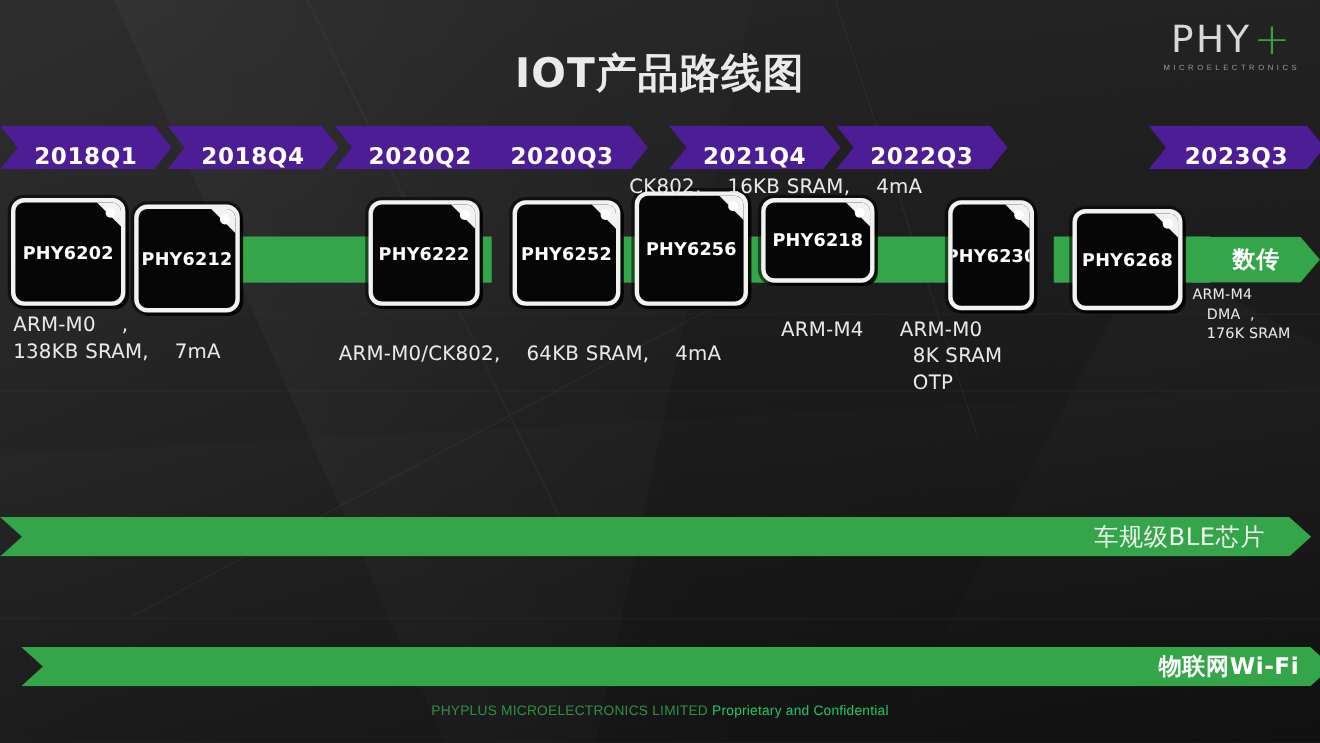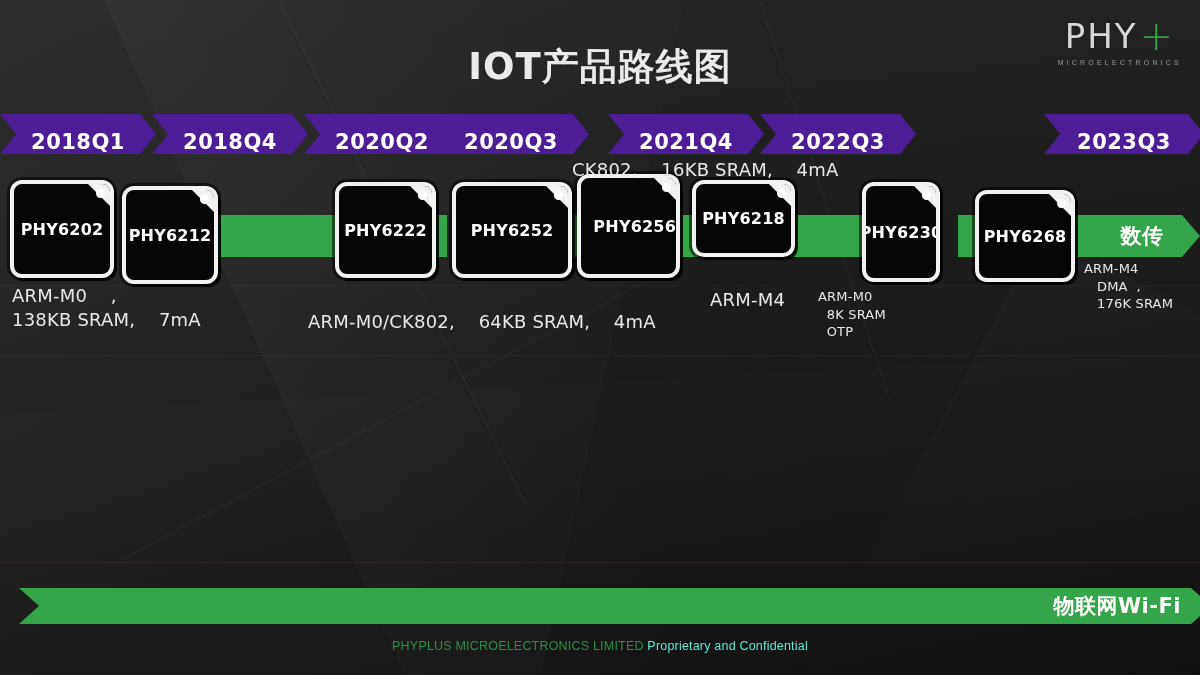--- a/index.html
+++ b/index.html
@@ -128,21 +128,21 @@
   .bar-label { font-size: 21px; letter-spacing:.5px; }
   .bar-label.soft { font-weight:400; color:#ecf6ee; font-size: 22px; }
 
   
   #footer {
     position:absolute; left:0; right:0; bottom: 22px; text-align:center;
     font-size: 12.5px; letter-spacing:.2px;
     font-family:"Liberation Sans", sans-serif;
   }
   #footer .green { color:#2f8f42; }
-  #footer .grey { color:#5eead4; }
+  #footer .grey { color:#22c55e; }
 </style>
 </head>
 <body>
 
 <div id="slide">
 
   <div class="bg-layer bg-base"></div>
   <div class="bg-layer">
     <div class="facet f1"></div>
     <div class="facet f2"></div>
@@ -209,26 +209,26 @@
     <div class="chip" style="left:122px;top:26px;width:96px;height:98px;">
       <span class="corner"></span>
       <span class="dot"></span>
       <span class="cname">PHY6212</span>
     </div>
     <div class="chip" style="left:335px;top:22px;width:101px;height:96px;text-align:right;">
       <span class="corner"></span>
       <span class="dot"></span>
       <span class="cname">PHY6222</span>
     </div>
-    <div class="chip" style="left:452px;top:22px;width:120px;height:96px;align-items:center;">
+    <div class="chip" style="left:466px;top:22px;width:98px;height:96px;align-items:center;">
       <span class="corner"></span>
       <span class="dot"></span>
       <span class="cname">PHY6252</span>
     </div>
-    <div class="chip" style="left:577px;top:14px;width:103px;height:104px;justify-content:flex-end;">
+    <div class="chip" style="left:577px;top:14px;width:103px;height:104px;">
       <span class="corner"></span>
       <span class="dot"></span>
       <span class="cname">PHY6256</span>
     </div>
     <div class="chip" style="left:692px;top:20px;width:103px;height:77px;">
       <span class="corner"></span>
       <span class="dot"></span>
       <span class="cname">PHY6218</span>
     </div>
     <div class="chip" style="left:862px;top:22px;width:78px;height:100px;">
@@ -244,29 +244,32 @@
 
     <div class="endarrow" style="left:1084px;top:55px;width:116px;">
       <span class="bar-label">数传</span>
     </div>
 
     <div class="spec" style="left:12px;top:124px;">ARM-M0    ,
 138KB SRAM,    7mA</div>
     <div class="spec" style="left:308px;top:150px;">ARM-M0/CK802,    64KB SRAM,    4mA</div>
     <div class="spec" style="left:572px;top:-2px;">CK802,    16KB SRAM,    4mA</div>
     <div class="spec" style="left:710px;top:128px;">ARM-M4</div>
-    <div class="spec" style="left:818px;top:128px;font-size:13px;">ARM-M0
+    <div class="spec" style="left:818px;top:128px;font-size:18px;">ARM-M0
   8K SRAM
   OTP</div>
     <div class="spec" style="left:1084px;top:100px;font-size:13px;">ARM-M4
    DMA  ,
    176K SRAM</div>
   </div>
 
 
+  <div class="bar" style="top:470px;width:1192px;padding-right:42px;">
+    <span class="bar-label soft">车规级BLE芯片</span>
+  </div>
 
   <div class="bar" style="top:588px;width:1192px;margin-left:19px;">
     <span class="bar-label">物联网Wi-Fi</span>
   </div>
 
   <div id="footer">
     <span class="green">PHYPLUS MICROELECTRONICS LIMITED</span>
     <span class="grey">Proprietary and Confidential</span>
   </div>
 

